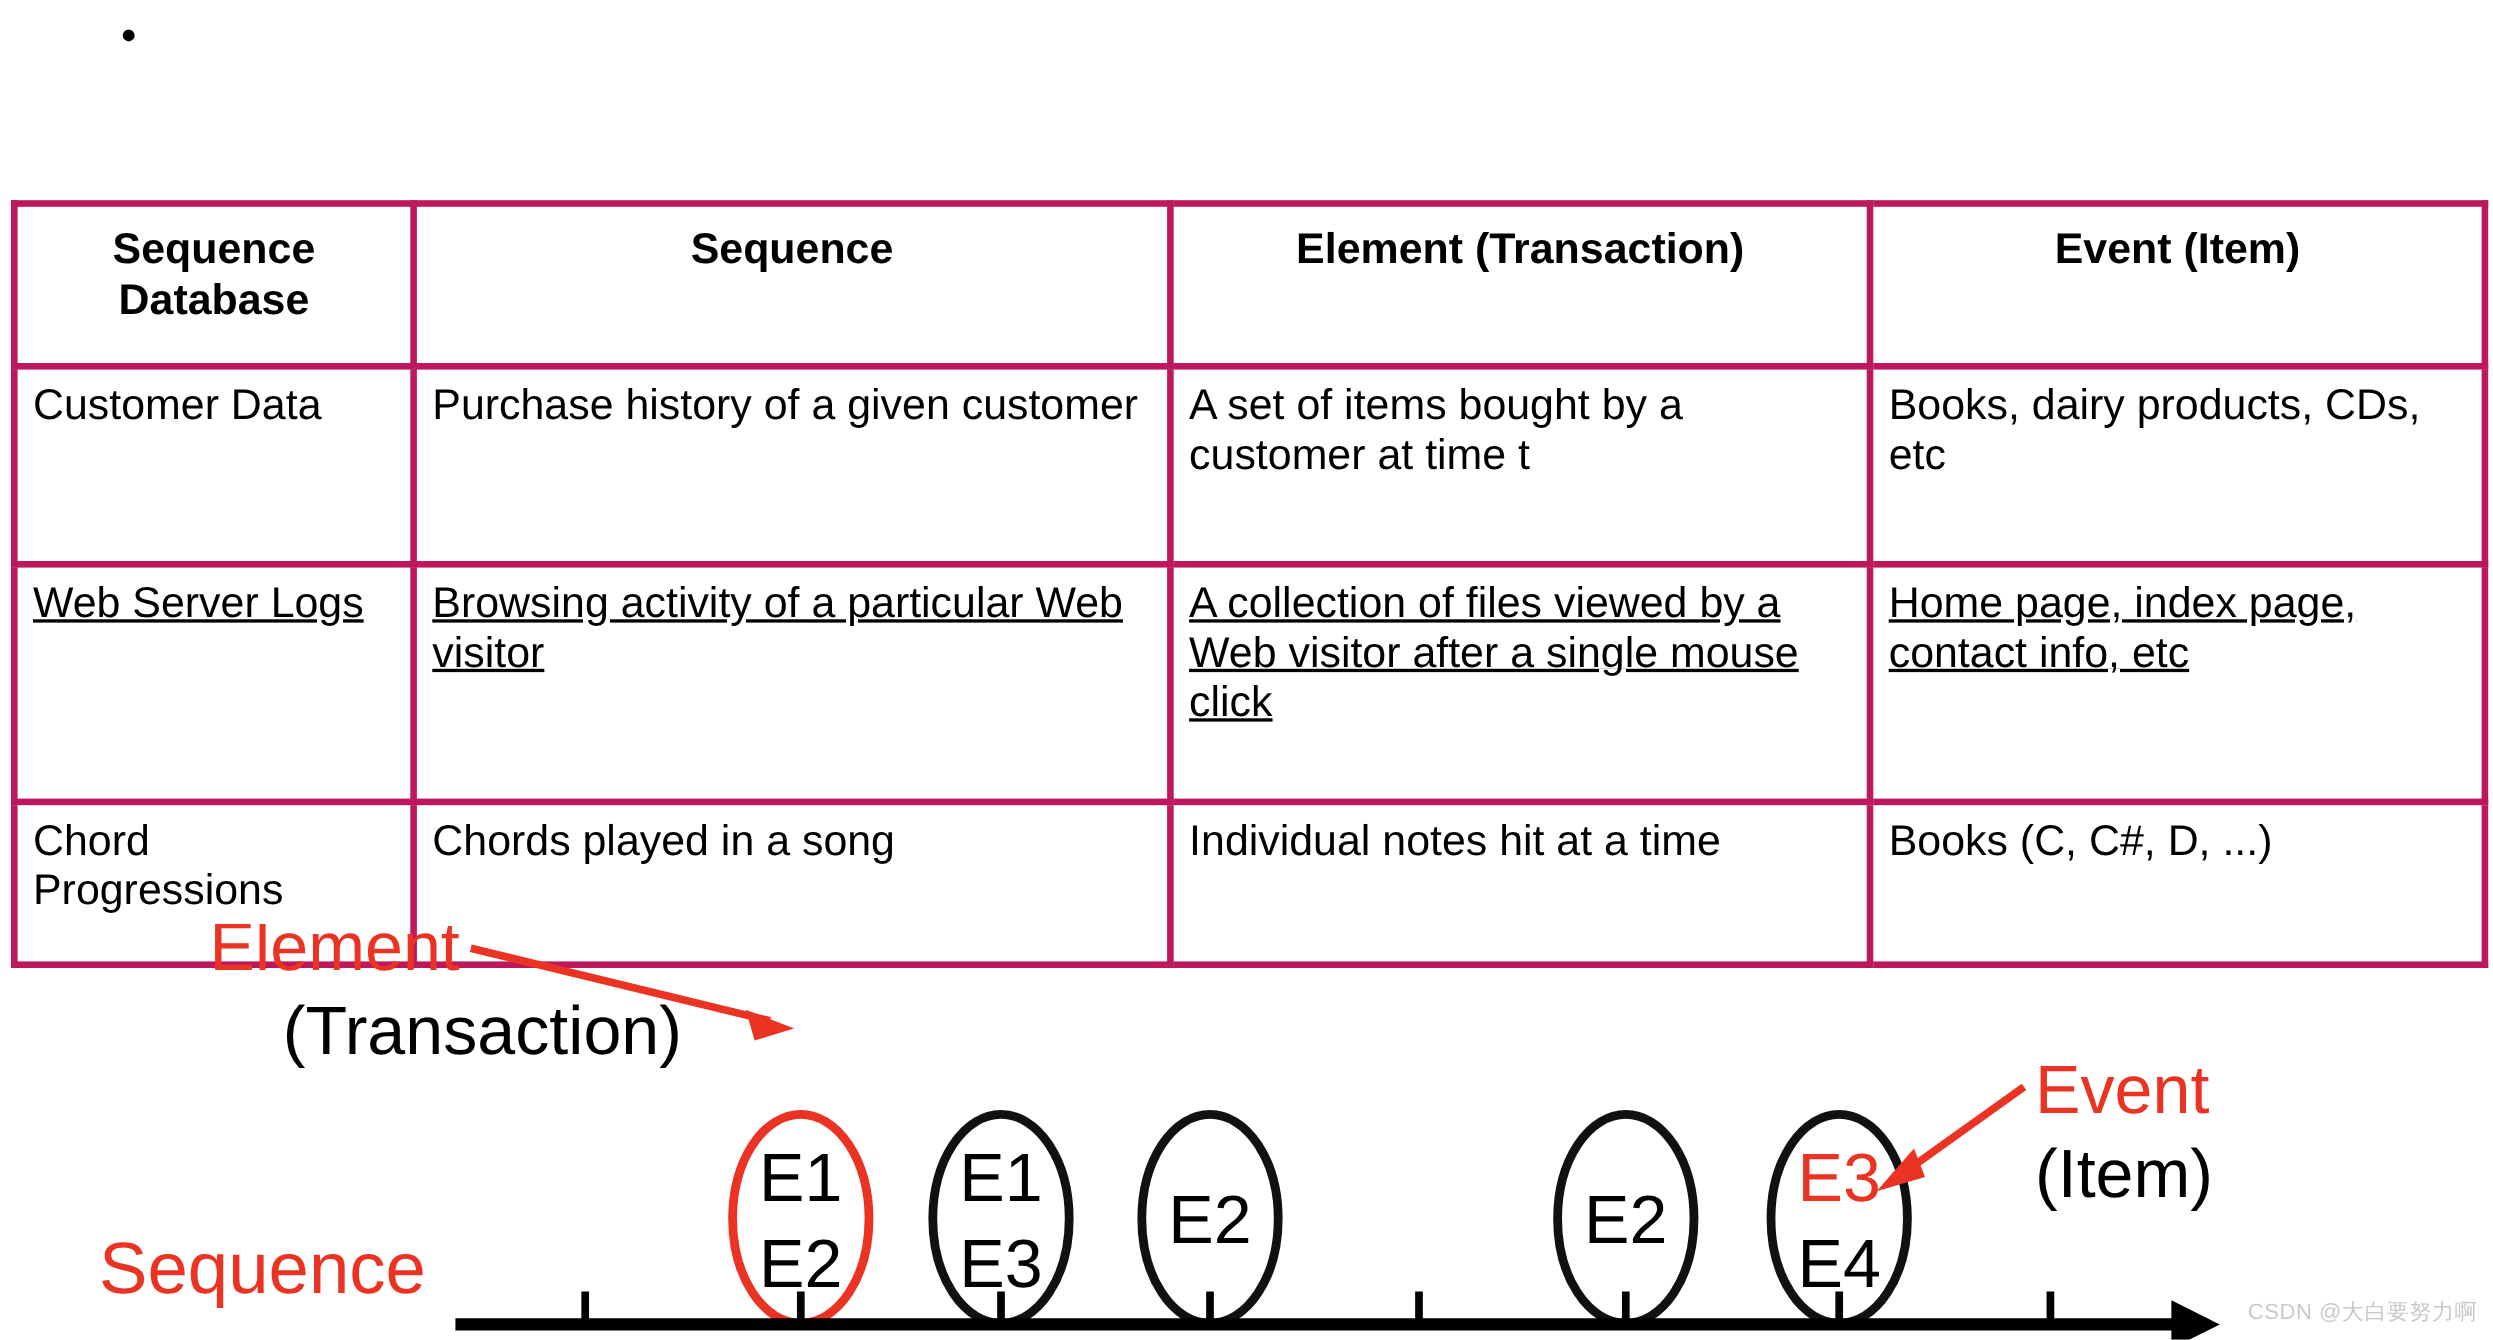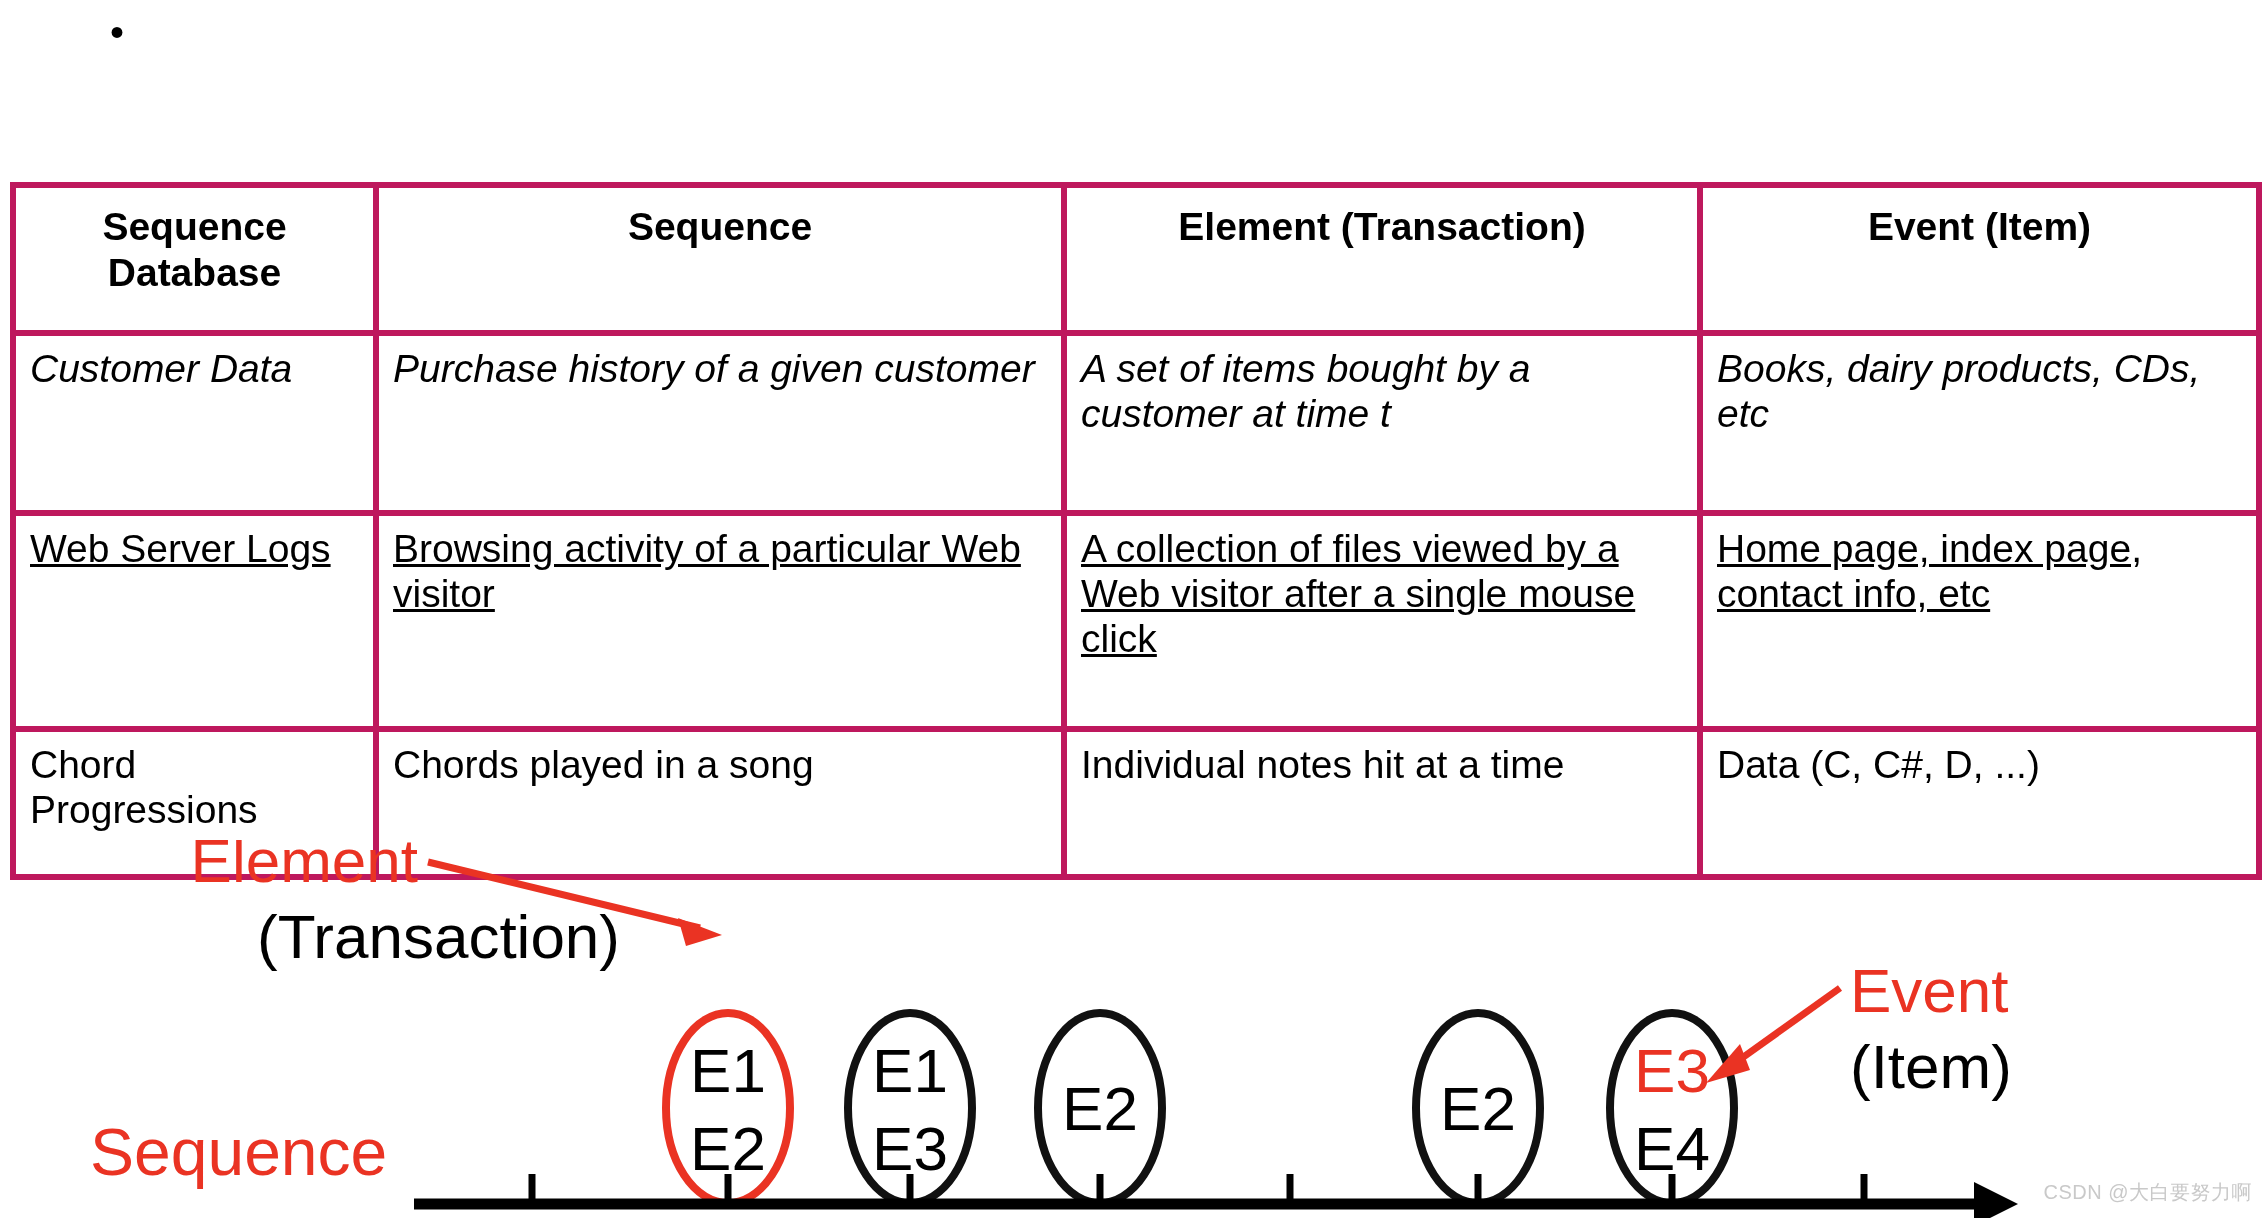--- a/index.html
+++ b/index.html
@@ -67,21 +67,21 @@
   .tbl td {
     text-align: left;
     font-weight: normal;
     font-size: 39px;
     line-height: 1.16;
   }
   .col-a { width: 363px; }
   .col-b { width: 688px; }
   .col-c { width: 636px; margin-top: 16px; }
   .col-d { width: 559px; }
-  .row-1 td { height: 180px; font-style: italic; }
+  .row-1 td { height: 180px; }
   .row-2 td { height: 216px; text-decoration: underline; }
   .row-3 td { height: 148px; }
 
   
   .diagram {
     position: absolute;
     left: 0;
     top: 840px;
     width: 2266px;
     height: 378px;
@@ -127,21 +127,21 @@
       <tr class="row-2">
         <td>Web Server Logs</td>
         <td>Browsing activity of a particular Web visitor</td>
         <td>A collection of files viewed by a Web visitor after a single mouse click</td>
         <td>Home page, index page, contact info, etc</td>
       </tr>
       <tr class="row-3">
         <td>Chord Progressions</td>
         <td>Chords played in a song</td>
         <td>Individual notes hit at a time</td>
-        <td>Data (C, C#, D, ...)</td>
+        <td>Books (C, C#, D, ...)</td>
       </tr>
     </tbody>
   </table>
 
   <div class="diagram">
     <svg width="2266" height="378" viewBox="0 0 2266 378" xmlns="http://www.w3.org/2000/svg">
 
       <text x="390" y="42" text-anchor="end" font-family="Liberation Sans, sans-serif" font-size="62" fill="#ea3323">Element</text>
       <text x="592" y="118" text-anchor="end" font-family="Liberation Sans, sans-serif" font-size="62" fill="#000000">(Transaction)</text>
 

